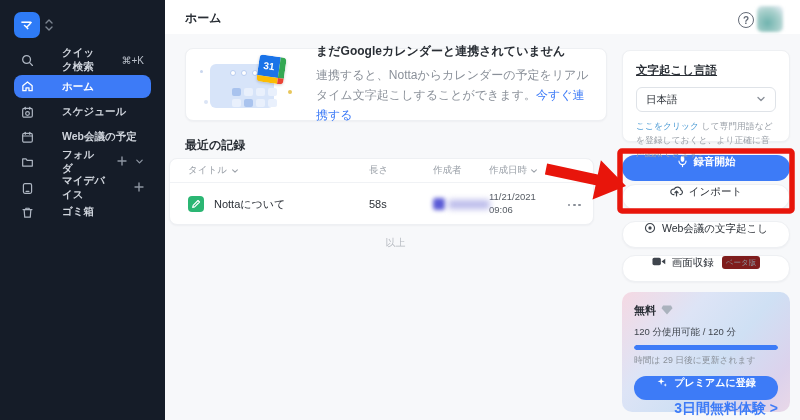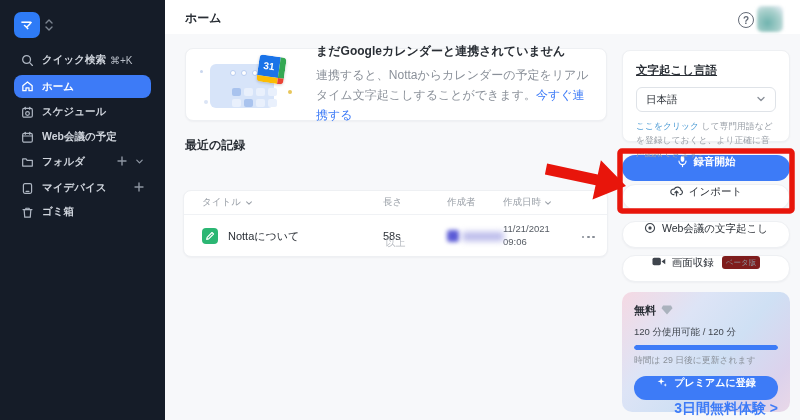--- a/index.html
+++ b/index.html
@@ -9,21 +9,21 @@
     font-family:"Liberation Sans", sans-serif; color:#2a2f36; background:#fff;
   }
   
   .sidebar { position:absolute; left:0; top:0; width:165px; height:420px; background:#151c28; }
   .ws-row { position:absolute; left:14px; top:12px; right:10px; height:30px; display:flex; align-items:flex-start; }
   .ws-avatar { width:26px; height:26px; border-radius:7px; background:#2e7bf6; color:#fff; font-size:12px; font-weight:bold; display:flex; align-items:center; justify-content:center; flex:0 0 auto; }
   .ws-meta { margin-left:8px; flex:1; overflow:hidden; }
   .ws-name { font-size:10.5px; font-weight:bold; color:#eef1f4; white-space:nowrap; letter-spacing:.2px; }
   .ws-email-blur { margin-top:4px; width:84px; height:6px; border-radius:3px; background:#59606e; filter:blur(2px); }
   .ws-caret { margin-left:4px; margin-top:6px; flex:0 0 auto; }
-  .side-row { position:absolute; left:14px; right:14px; height:24px; display:flex; align-items:center; padding:0 7px; border-radius:8px; color:#cfd4dc; font-size:10.5px; font-weight:bold; cursor:pointer; }
+  .side-row { position:absolute; left:14px; right:14px; height:24px; display:flex; align-items:center; padding:0 7px; border-radius:8px; color:#cfd4dc; font-size:10.5px; font-weight:bold; cursor:pointer;gap:20px; }
   .side-row .ic { width:13px; height:13px; margin-right:8px; flex:0 0 auto; display:flex; }
   .side-row.active { background:#3d7bf7; color:#fff; }
   .side-row .trail { margin-left:auto; display:flex; align-items:center; gap:8px; color:#8d95a1; }
   .kbd { font-weight:normal; color:#b9bfc9; margin-left:4px; font-size:10px; }
   
   .main-bg { position:absolute; left:165px; top:34px; right:0; bottom:0; background:#f7f8fa; }
   .page-title { position:absolute; left:185px; top:10px; font-size:12px; font-weight:bold; color:#2a2f36; }
   .help-btn { position:absolute; left:738px; top:12px; width:16px; height:16px; border:1.3px solid #646b77; border-radius:50%; color:#646b77; font-size:10px; font-weight:bold; display:flex; align-items:center; justify-content:center; cursor:pointer; background:#fff0; }
   .avatar-blur { position:absolute; left:757px; top:6px; width:26px; height:26px; border-radius:5px; background:radial-gradient(circle at 40% 65%, #6fb3ae, #a9d0cc 55%, #d9e6ec 85%); filter:blur(1.5px); cursor:pointer; }
   .card { background:#fff; border:1px solid #eef0f3; border-radius:8px; box-shadow:0 1px 2px rgba(20,30,50,.04); }
@@ -41,21 +41,21 @@
   .gcal .g { position:absolute; right:0; top:0; width:6px; height:21px; background:#34a853; }
   .gcal .y { position:absolute; left:0; bottom:0; width:21px; height:6px; background:#fbbc04; }
   .gcal .r { position:absolute; right:0; bottom:0; width:6px; height:6px; background:#ea4335; }
   .spark { position:absolute; border-radius:50%; background:#e8c65a; }
   .banner-text { padding:0 14px 0 8px; }
   .banner-title { font-size:12px; font-weight:bold; color:#2a2f36; margin-bottom:6px; }
   .banner-body { font-size:12px; color:#8a9099; line-height:1.65; }
   .banner-link { color:#3d7bf7; cursor:pointer; }
   
   .section-title { position:absolute; left:185px; top:137px; font-size:12px; font-weight:bold; }
-  .table-card { position:absolute; left:183px; top:158px; width:425px; height:67px; padding:0;margin-top:32px; }
+  .table-card { position:absolute; left:169px; top:158px; width:425px; height:67px; padding:0; }
   .thead, .trow { display:flex; align-items:center; padding:0 12px 0 18px; }
   .thead { height:24px; border-bottom:1px solid #f0f2f5; color:#9aa0a8; font-size:9.5px; }
   .trow { height:42px; font-size:11px; cursor:pointer; }
   .c-title { flex:1; display:flex; align-items:center; gap:4px; min-width:0; }
   .c-len { width:64px; }
   .c-creator { width:56px; display:flex; align-items:center; }
   .c-date { width:66px; font-size:9.5px; line-height:1.35; color:#555b63; }
   .c-menu { width:26px; text-align:right; }
   .doc-ic { width:16px; height:16px; border-radius:4px; background:#2bb673; display:flex; align-items:center; justify-content:center; margin-right:6px; flex:0 0 auto; }
   .creator-blur { display:flex; align-items:center; gap:3px; }

